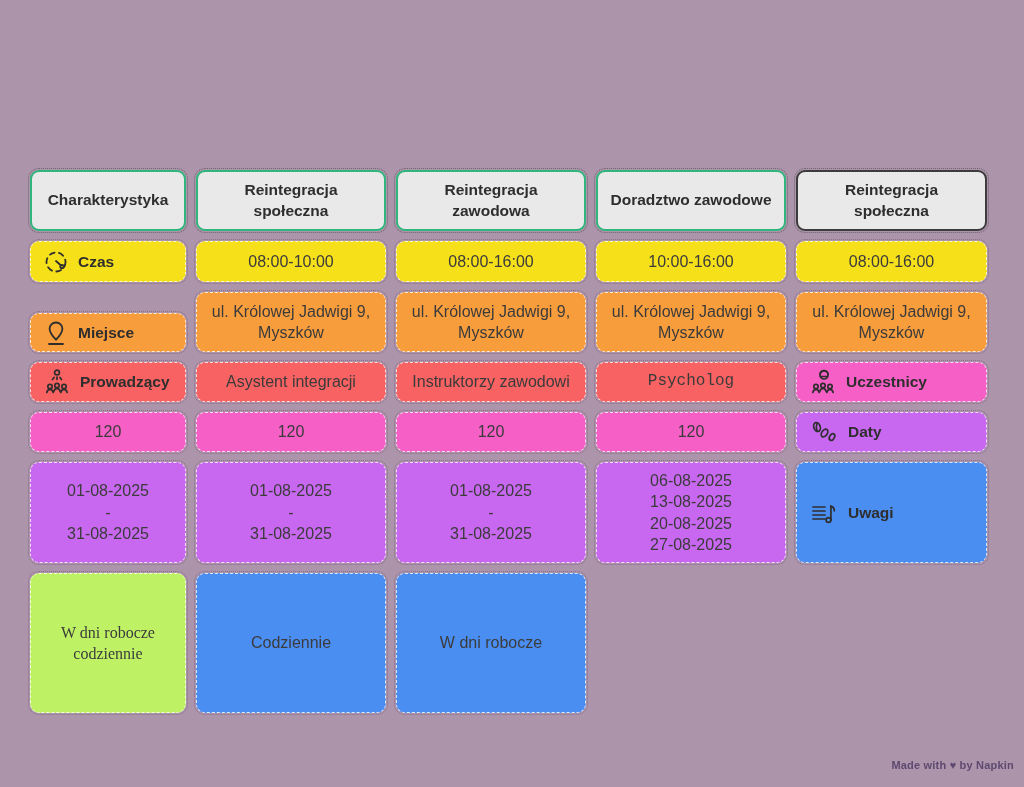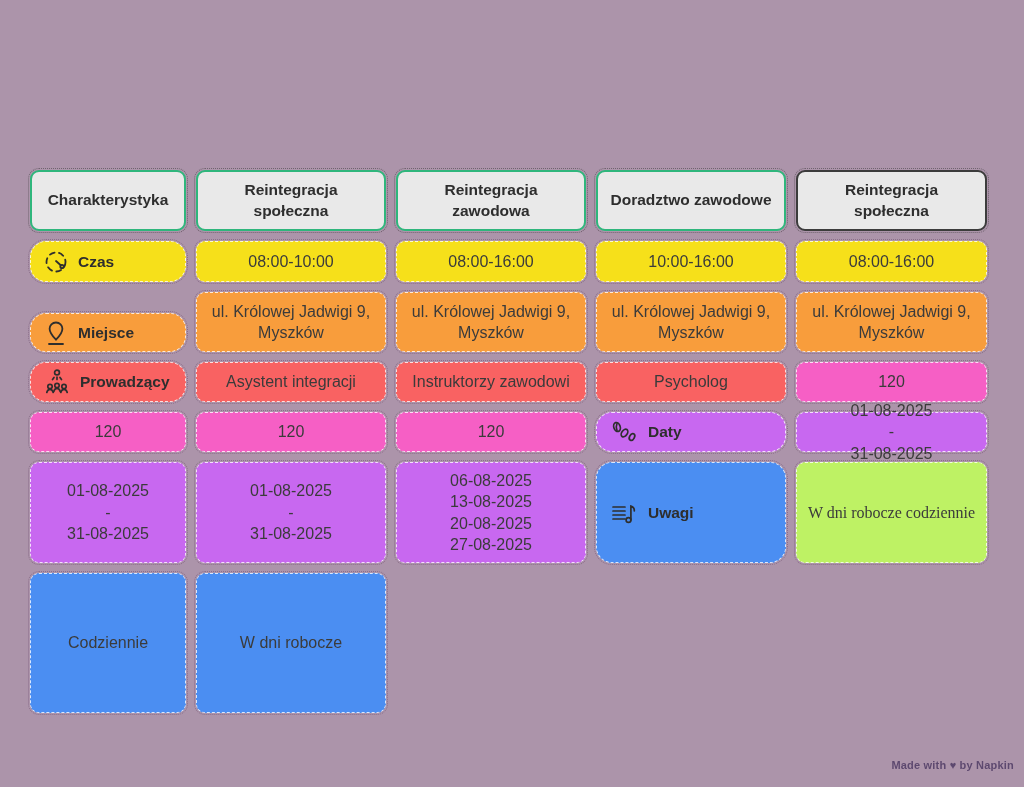--- a/index.html
+++ b/index.html
@@ -38,21 +38,20 @@
     outline:1px dotted rgba(80,45,80,.35);
     outline-offset:1px;
   }
   .lbl{
     justify-content:flex-start;
     padding:4px 6px 4px 12px;
     font-weight:bold;font-size:15.5px;
     color:#2e2e2e;
     text-align:left;
     gap:9px;
-    border-radius:16px;
   }
   .val{
     font-size:16px;line-height:1.34;
     padding:3px 8px;
   }
   .ic{display:inline-flex;flex:0 0 auto;align-items:center;}
   .ic svg{display:block;}
   .watermark{
     position:absolute;right:10px;bottom:16px;
     font-size:11px;font-weight:bold;
@@ -109,22 +108,38 @@
         <circle cx="14" cy="17.5" r="2.2"></circle>
           <path d="M10.8 23.5c.4-2 1.6-3.2 3.2-3.2s2.8 1.2 3.2 3.2"></path>
         <circle cx="21" cy="18.5" r="2.2"></circle>
           <path d="M17.8 24.5c.4-2 1.6-3.2 3.2-3.2s2.8 1.2 3.2 3.2"></path>
       </svg>
     </span>
     <span>Prowadzący</span>
   </div>
   <div class="cell val" style="background: rgb(249, 98, 98);">Asystent integracji</div>
   <div class="cell val" style="background: rgb(249, 98, 98);">Instruktorzy zawodowi</div>
-  <div class="cell val" style="background: rgb(249, 98, 98);">Psycholog</div>
+  <div class="cell val" style="background: rgb(249, 98, 98); font-family: Liberation Mono, monospace;">Psycholog</div>
 
+  <div class="cell lbl" style="background: rgb(246, 95, 197);">
+    <span class="ic">
+      <svg width="28" height="28" viewBox="0 0 28 28" fill="none" stroke="#2e2e2e" stroke-width="1.7" stroke-linecap="round">
+        <circle cx="15" cy="7" r="4"></circle>
+        <path d="M11 6.5c0-2.2 1.8-4 4-4s4 1.8 4 4"></path>
+        <path d="M11.5 8.5 h7"></path>
+        <circle cx="7" cy="18.5" r="2.2"></circle>
+          <path d="M3.8 24.5c.4-2 1.6-3.2 3.2-3.2s2.8 1.2 3.2 3.2"></path>
+        <circle cx="14" cy="17.5" r="2.2"></circle>
+          <path d="M10.8 23.5c.4-2 1.6-3.2 3.2-3.2s2.8 1.2 3.2 3.2"></path>
+        <circle cx="21" cy="18.5" r="2.2"></circle>
+          <path d="M17.8 24.5c.4-2 1.6-3.2 3.2-3.2s2.8 1.2 3.2 3.2"></path>
+      </svg>
+    </span>
+    <span>Uczestnicy</span>
+  </div>
   <div class="cell val" style="background: rgb(246, 95, 197);">120</div>
   <div class="cell val" style="background: rgb(246, 95, 197);">120</div>
   <div class="cell val" style="background: rgb(246, 95, 197);">120</div>
   <div class="cell val" style="background: rgb(246, 95, 197);">120</div>
 
   <div class="cell lbl" style="background: rgb(200, 104, 240);">
     <span class="ic">
       <svg width="30" height="28" viewBox="0 0 30 28" fill="none" stroke="#2e2e2e" stroke-width="1.7" stroke-linecap="round">
         <ellipse cx="8" cy="9" rx="3.2" ry="4.6" transform="rotate(-18 8 9)"></ellipse>
         <path d="M8 5.5 q-1.5 3.5 0 7"></path>

